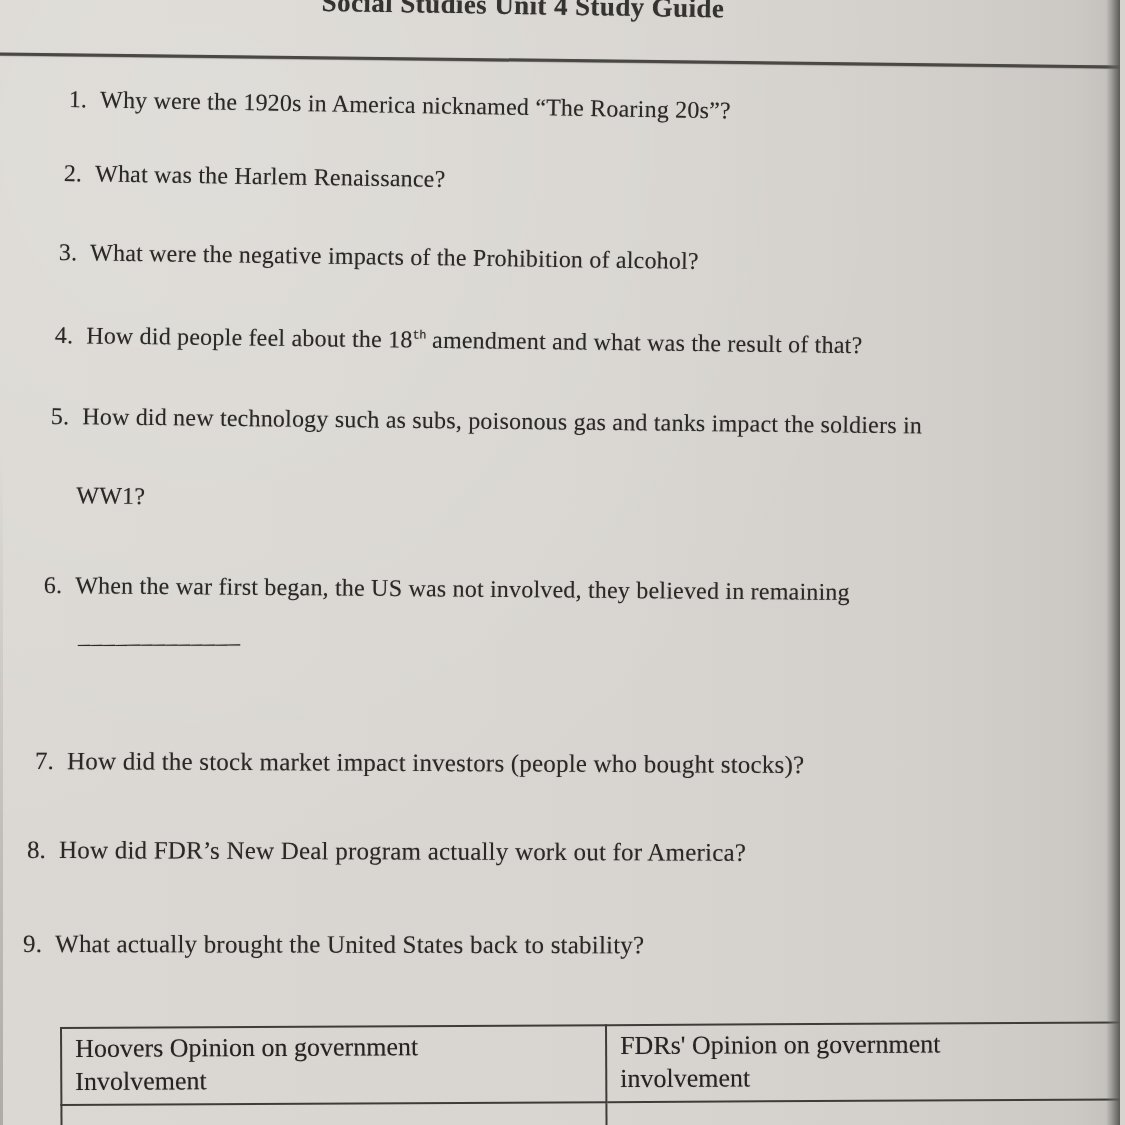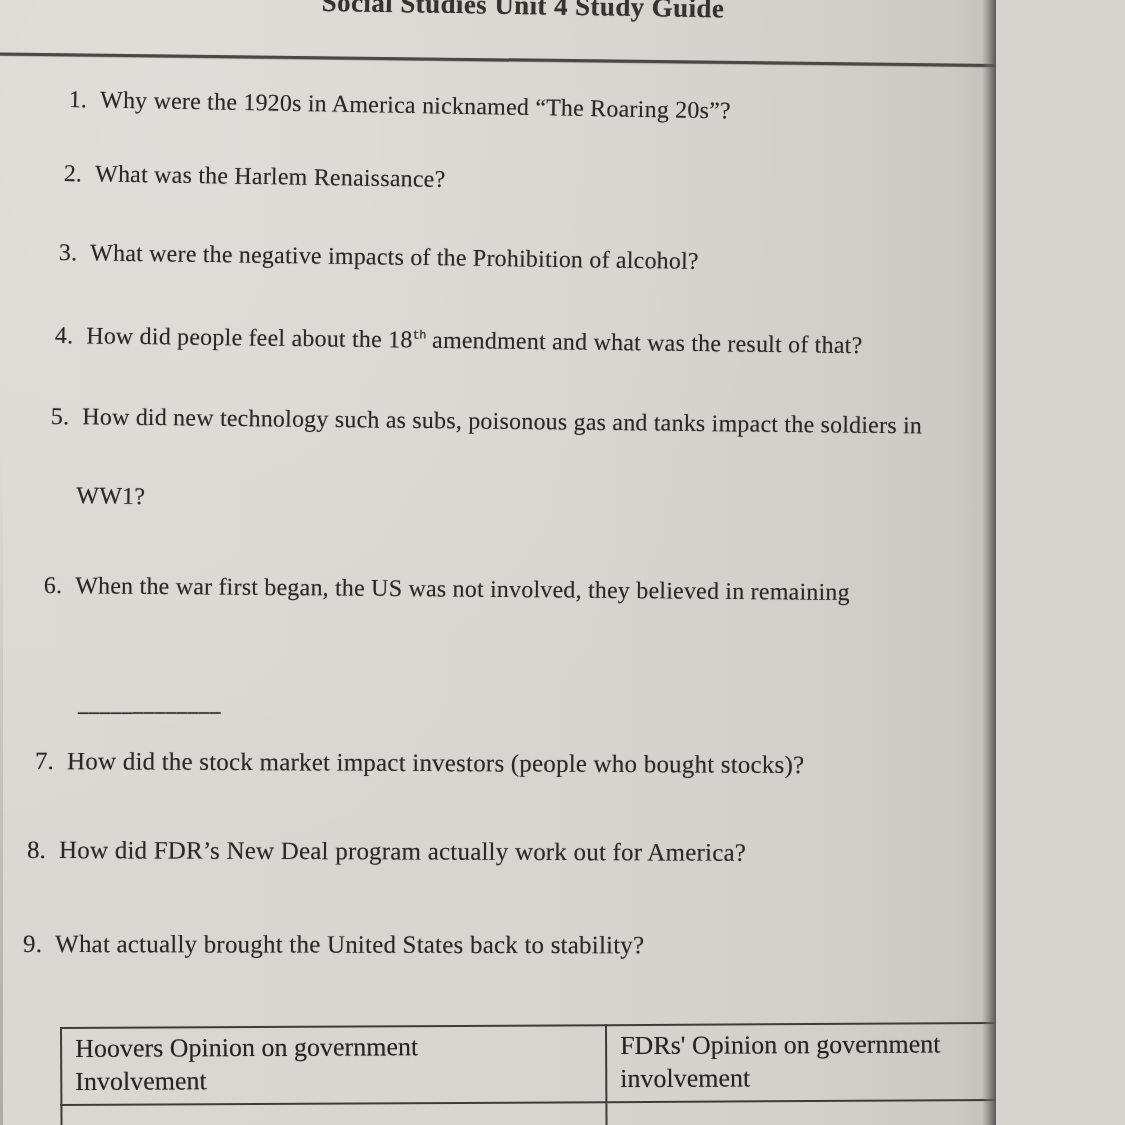--- a/index.html
+++ b/index.html
@@ -1,18 +1,18 @@
 <!DOCTYPE html>
 <html><head>
 <meta charset="utf-8">
 <style>
   html,body{margin:0;padding:0;}
   body{width:1125px;height:1125px;overflow:hidden;background:#d7d4cf;}
   .stage{
-    position:relative;width:996px;height:1125px;overflow:hidden;
+    position:relative;width:1120px;height:1125px;overflow:hidden;
     font-family:"Liberation Serif", serif;
     background:
       radial-gradient(ellipse at 18% 12%, rgba(255,255,255,0.16), rgba(255,255,255,0) 55%),
       linear-gradient(90deg, #dbd8d3 0%, #d8d5d0 55%, #d3d0cb 82%, #ccc9c4 96%, #c2bfba 100%);
   }
   .edge-right{
     position:absolute;top:0;right:0;width:14px;height:100%;
     background:linear-gradient(90deg, rgba(90,88,84,0) 0%, rgba(112,110,106,0.45) 40%, #5b5955 100%);
   }
   .edge-left{
@@ -36,24 +36,23 @@
     transform-origin:left top;color:#2b2927;font-size:24px;
     text-shadow:0 0 1px rgba(45,43,40,0.38);
     letter-spacing:0.2px;
   }
   .q .qnum{margin-right:13px;}
   .q .qtext{white-space:nowrap;}
   .q.big{font-size:25px;}
   sup.th{font-size:12px;vertical-align:super;line-height:0;letter-spacing:-0.5px;font-family:Liberation Mono, monospace;}
   .line2{margin-top:52px;margin-left:-5px;}
   .blank{
-    position:absolute;left:78px;top:692px;font-size:21px;color:#2e2c2a;
+    position:absolute;left:78px;top:622px;font-size:24px;color:#2e2c2a;
     letter-spacing:0.5px;transform:rotate(-0.15deg);transform-origin:left top;
     text-shadow:0 0 1px rgba(45,43,40,0.4);
-    font-weight:bold;
   }
   .tablewrap{
     position:absolute;left:60px;top:1027px;
     transform:rotate(-0.3deg);transform-origin:left top;
   }
   table.cmp{border-collapse:collapse;table-layout:fixed;width:1016px;}
   table.cmp td{
     border:2px solid #3e3c39;vertical-align:top;
     padding:3px 12px 6px 13px;
     font-size:26px;line-height:33px;color:#262422;

